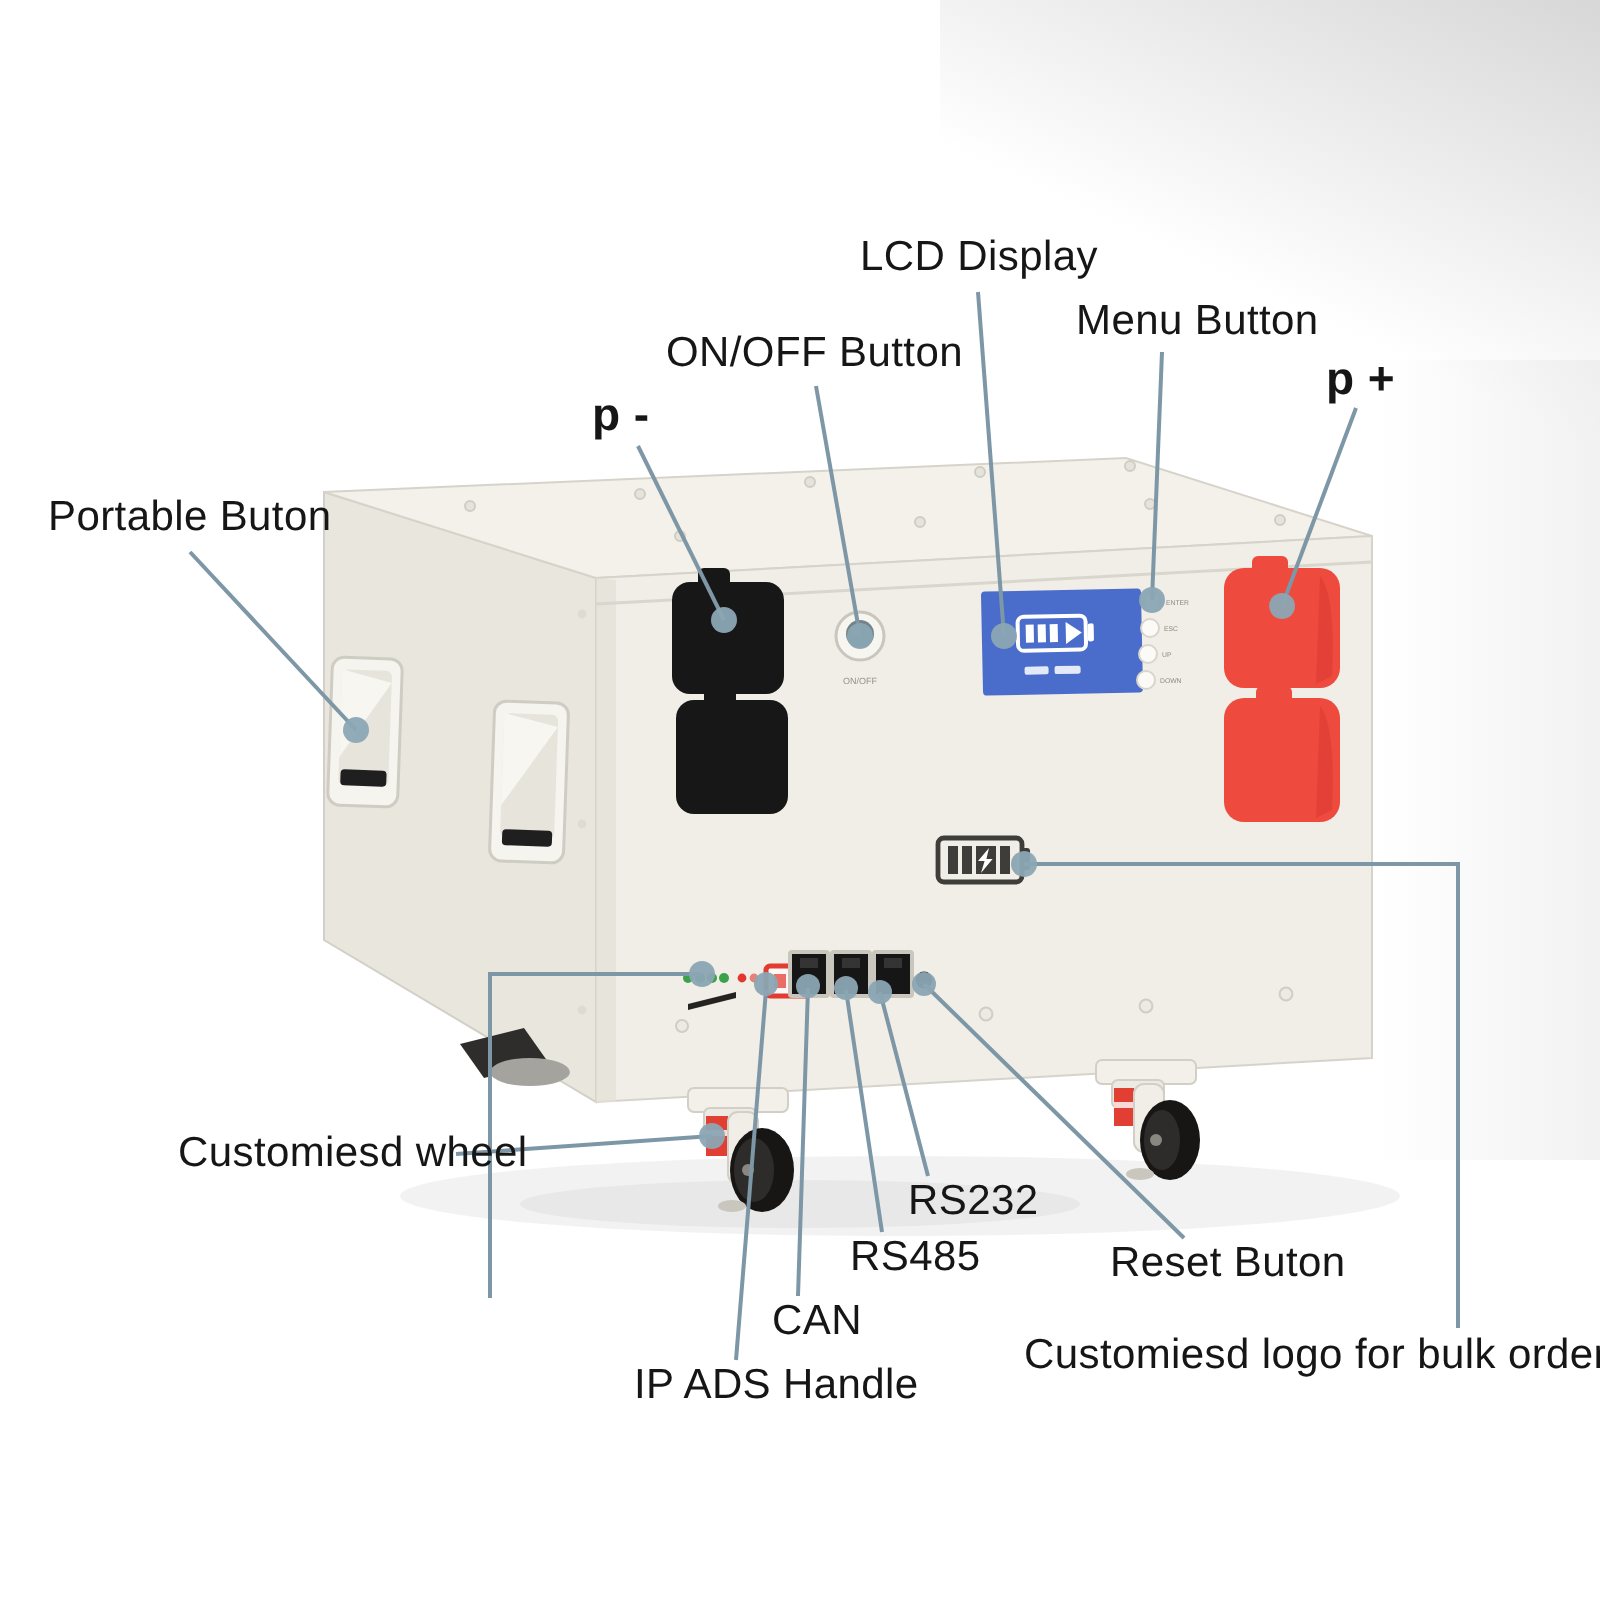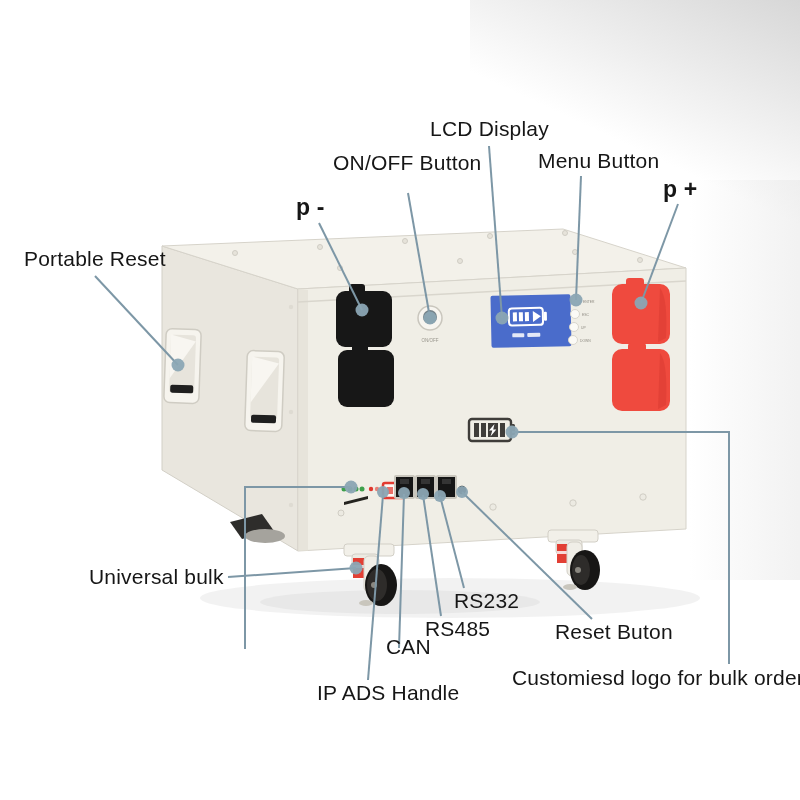--- a/index.html
+++ b/index.html
@@ -235,26 +235,26 @@
       <circle cx="356" cy="568" r="6.5" fill="#8ba6b4"></circle>
       <circle cx="351" cy="487" r="6.5" fill="#8ba6b4"></circle>
       <circle cx="383" cy="492" r="6" fill="#8ba6b4"></circle>
       <circle cx="404" cy="493" r="6" fill="#8ba6b4"></circle>
       <circle cx="423" cy="494" r="6" fill="#8ba6b4"></circle>
       <circle cx="440" cy="496" r="6" fill="#8ba6b4"></circle>
       <circle cx="462" cy="492" r="6" fill="#8ba6b4"></circle>
     </g>
   </svg>
 
-  <div class="label" style="left:24px;top:247px">Portable Reset</div>
+  <div class="label" style="left:24px;top:247px">Portable Buton</div>
   <div class="label bold" style="left:296px;top:194px">p -</div>
-  <div class="label" style="left:333px;top:151px">ON/OFF Button</div>
+  <div class="label" style="left:333px;top:165px">ON/OFF Button</div>
   <div class="label" style="left:430px;top:117px">LCD Display</div>
   <div class="label" style="left:538px;top:149px">Menu Button</div>
   <div class="label bold" style="left:663px;top:176px">p +</div>
-  <div class="label" style="left:89px;top:565px">Universal bulk</div>
+  <div class="label" style="left:89px;top:565px">Customiesd wheel</div>
   <div class="label" style="left:317px;top:681px">IP ADS Handle</div>
-  <div class="label" style="left:386px;top:635px">CAN</div>
+  <div class="label" style="left:386px;top:649px">CAN</div>
   <div class="label" style="left:425px;top:617px">RS485</div>
   <div class="label" style="left:454px;top:589px">RS232</div>
   <div class="label" style="left:555px;top:620px">Reset Buton</div>
   <div class="label" style="left:512px;top:666px">Customiesd logo for bulk order</div>
 </div>
 
 </body></html>

